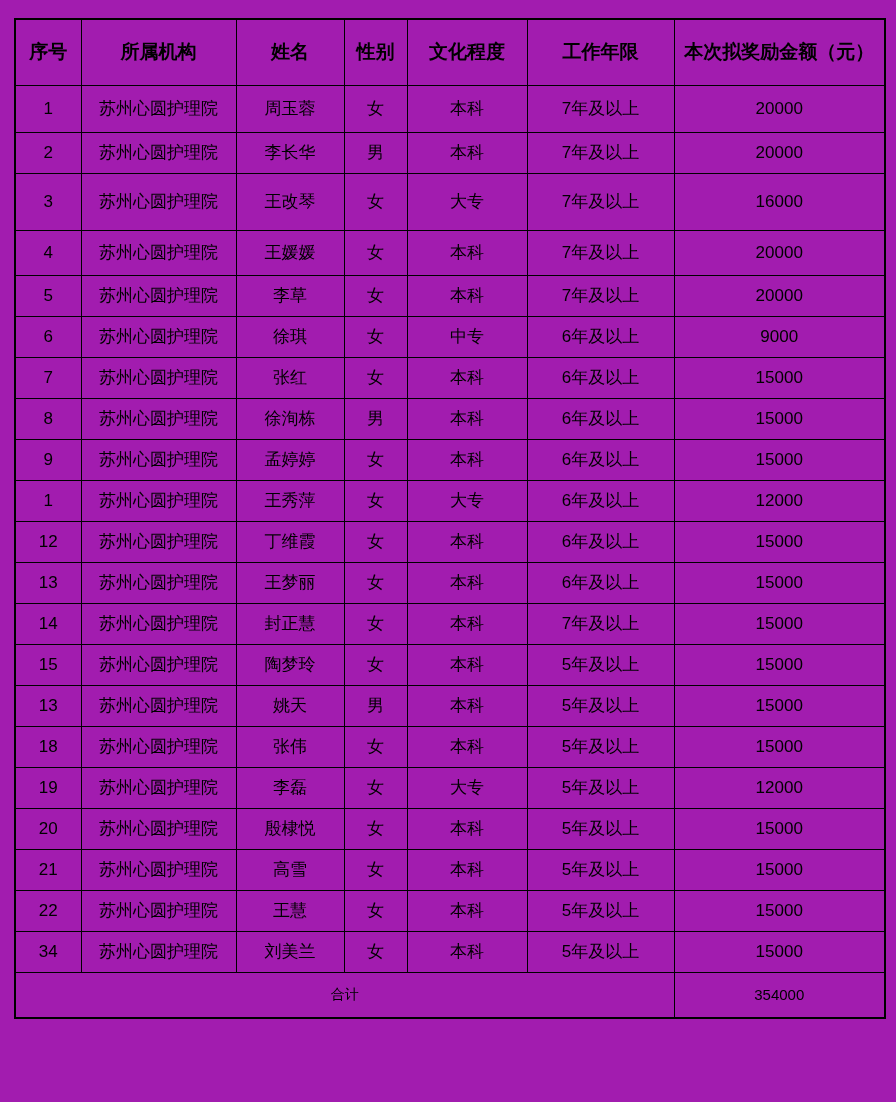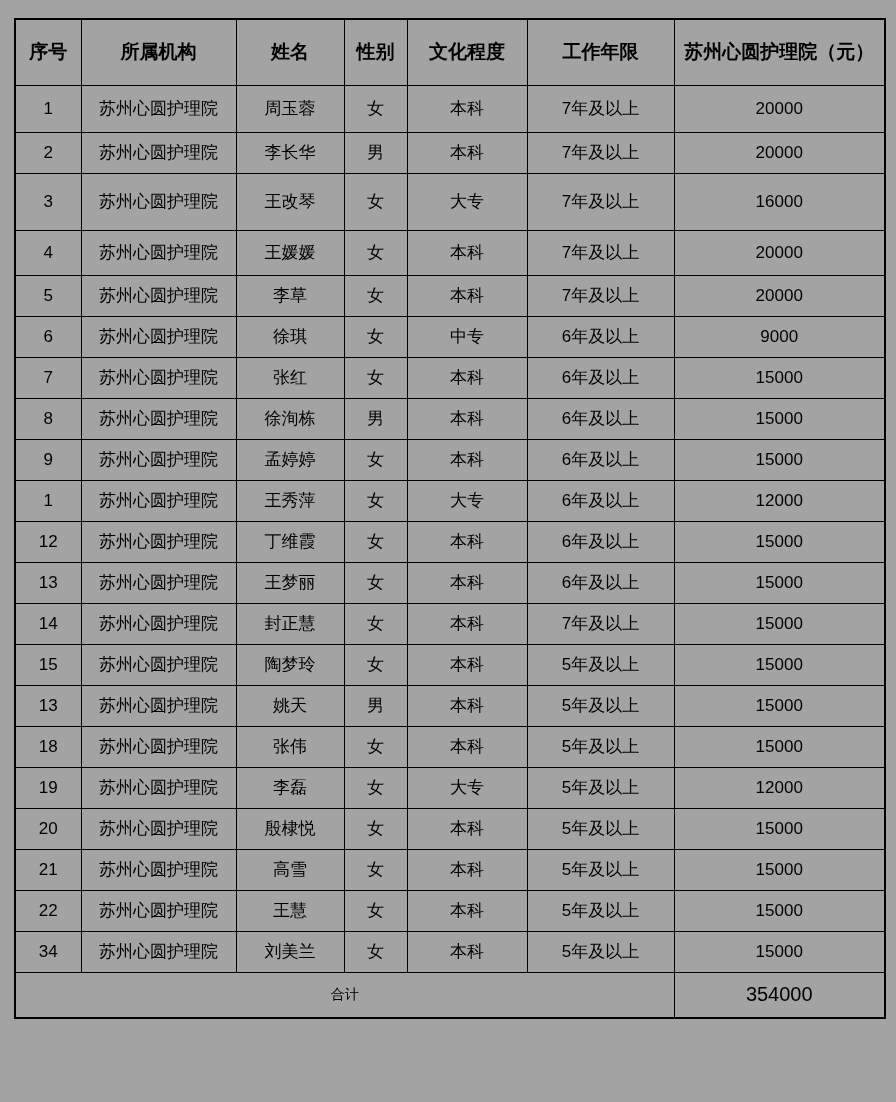--- a/index.html
+++ b/index.html
@@ -7,21 +7,21 @@
     margin: 0;
     padding: 0;
     background: #ffffff;
     font-family: "Liberation Sans", sans-serif;
     color: #000000;
     width: 896px;
   }
   .page {
     width: 896px;
     height: 1102px;
-    background: #a3a3a3;
+    background: #a21caf;
     overflow: hidden;
   }
   table.reward-table {
     border-collapse: collapse;
     table-layout: fixed;
     width: 870px;
     margin: 18px 0 0 14px;
     border: 2px solid #000000;
   }
   th, td {
@@ -49,21 +49,21 @@
   tbody tr { height: 41px; }
   tbody tr:nth-child(1) { height: 47px; }
   tbody tr:nth-child(3) { height: 57px; }
   tbody tr:nth-child(4) { height: 45px; }
   tfoot tr { height: 46px; }
   tfoot th {
     font-weight: normal;
     font-size: 14px;
   }
   tfoot td {
-    font-size: 20px;
+    font-size: 15px;
   }
   col.c0 { width: 66px; }
   col.c1 { width: 155px; }
   col.c2 { width: 108px; }
   col.c3 { width: 63px; }
   col.c4 { width: 120px; }
   col.c5 { width: 147px; }
   col.c6 { width: 211px; }
 </style>
 </head>
@@ -81,21 +81,21 @@
         <col class="c6">
     </colgroup>
     <thead>
       <tr>
           <th><span class="wrap">序号</span></th>
           <th><span class="wrap">所属机构</span></th>
           <th><span class="wrap">姓名</span></th>
           <th><span class="wrap">性别</span></th>
           <th><span class="wrap">文化程度</span></th>
           <th><span class="wrap">工作年限</span></th>
-          <th><span class="wrap">苏州心圆护理院（元）</span></th>
+          <th><span class="wrap">本次拟奖励金额（元）</span></th>
         </tr>
     </thead>
     <tbody>
         <tr>
           <td>1</td>
           <td>苏州心圆护理院</td>
           <td>周玉蓉</td>
           <td>女</td>
           <td>本科</td>
           <td>7年及以上</td>

